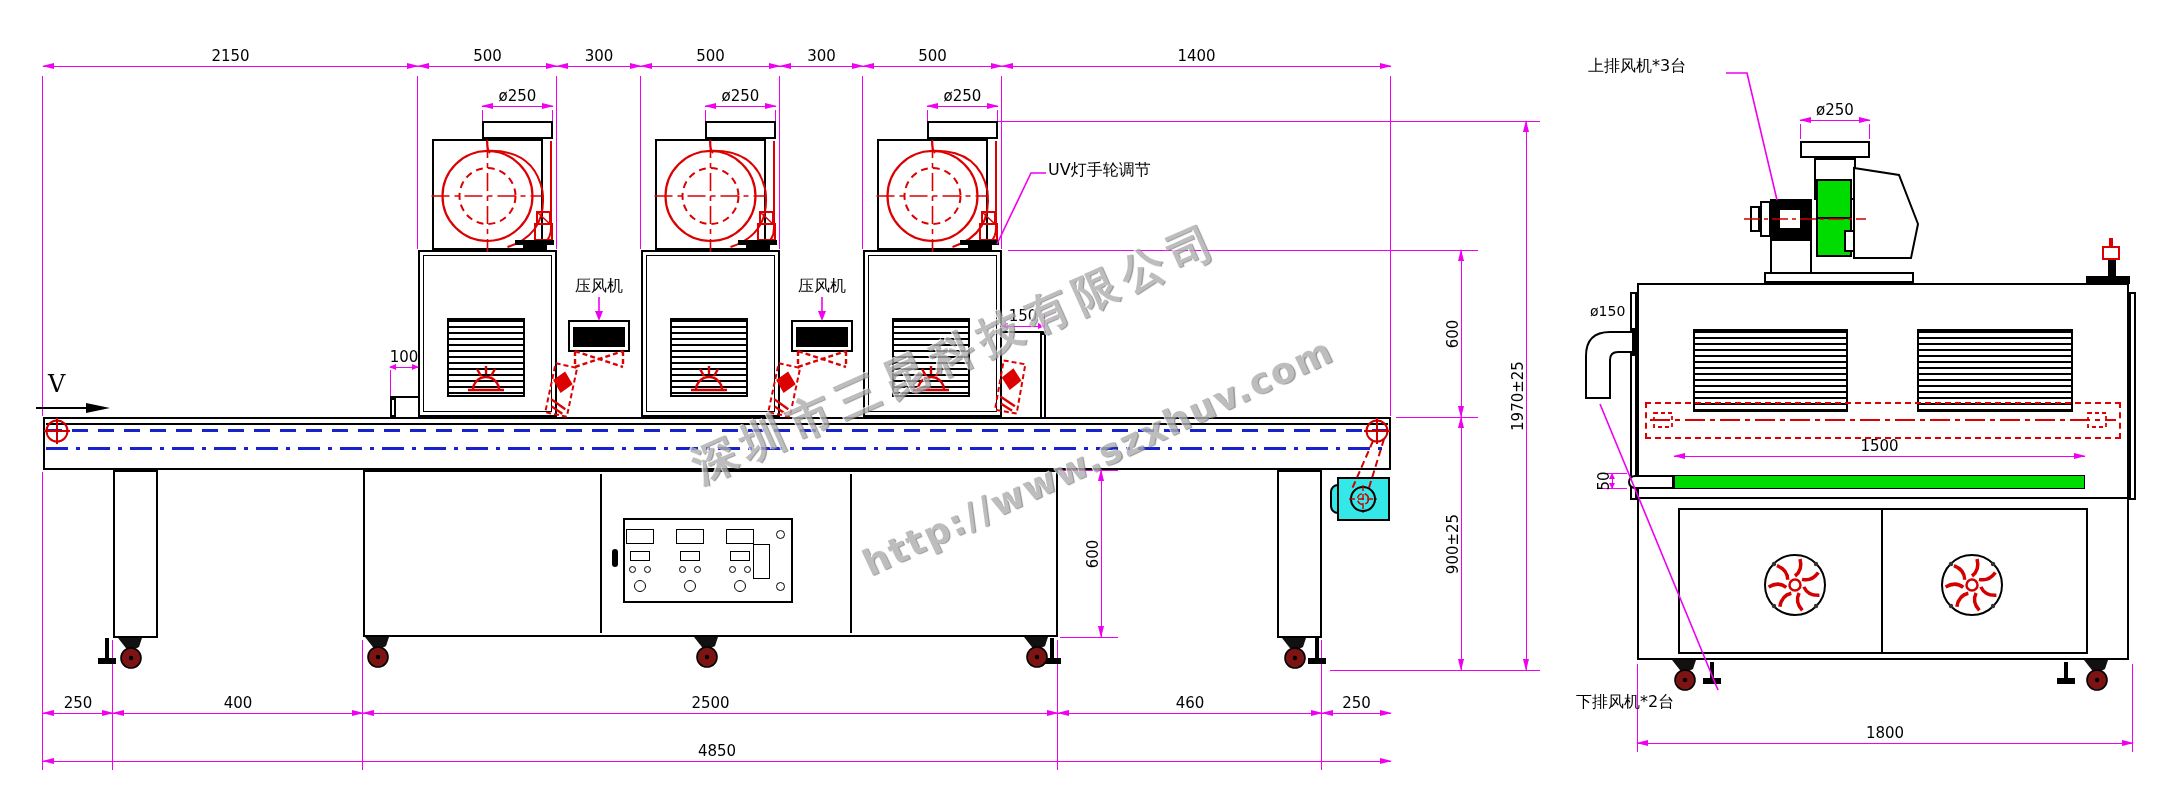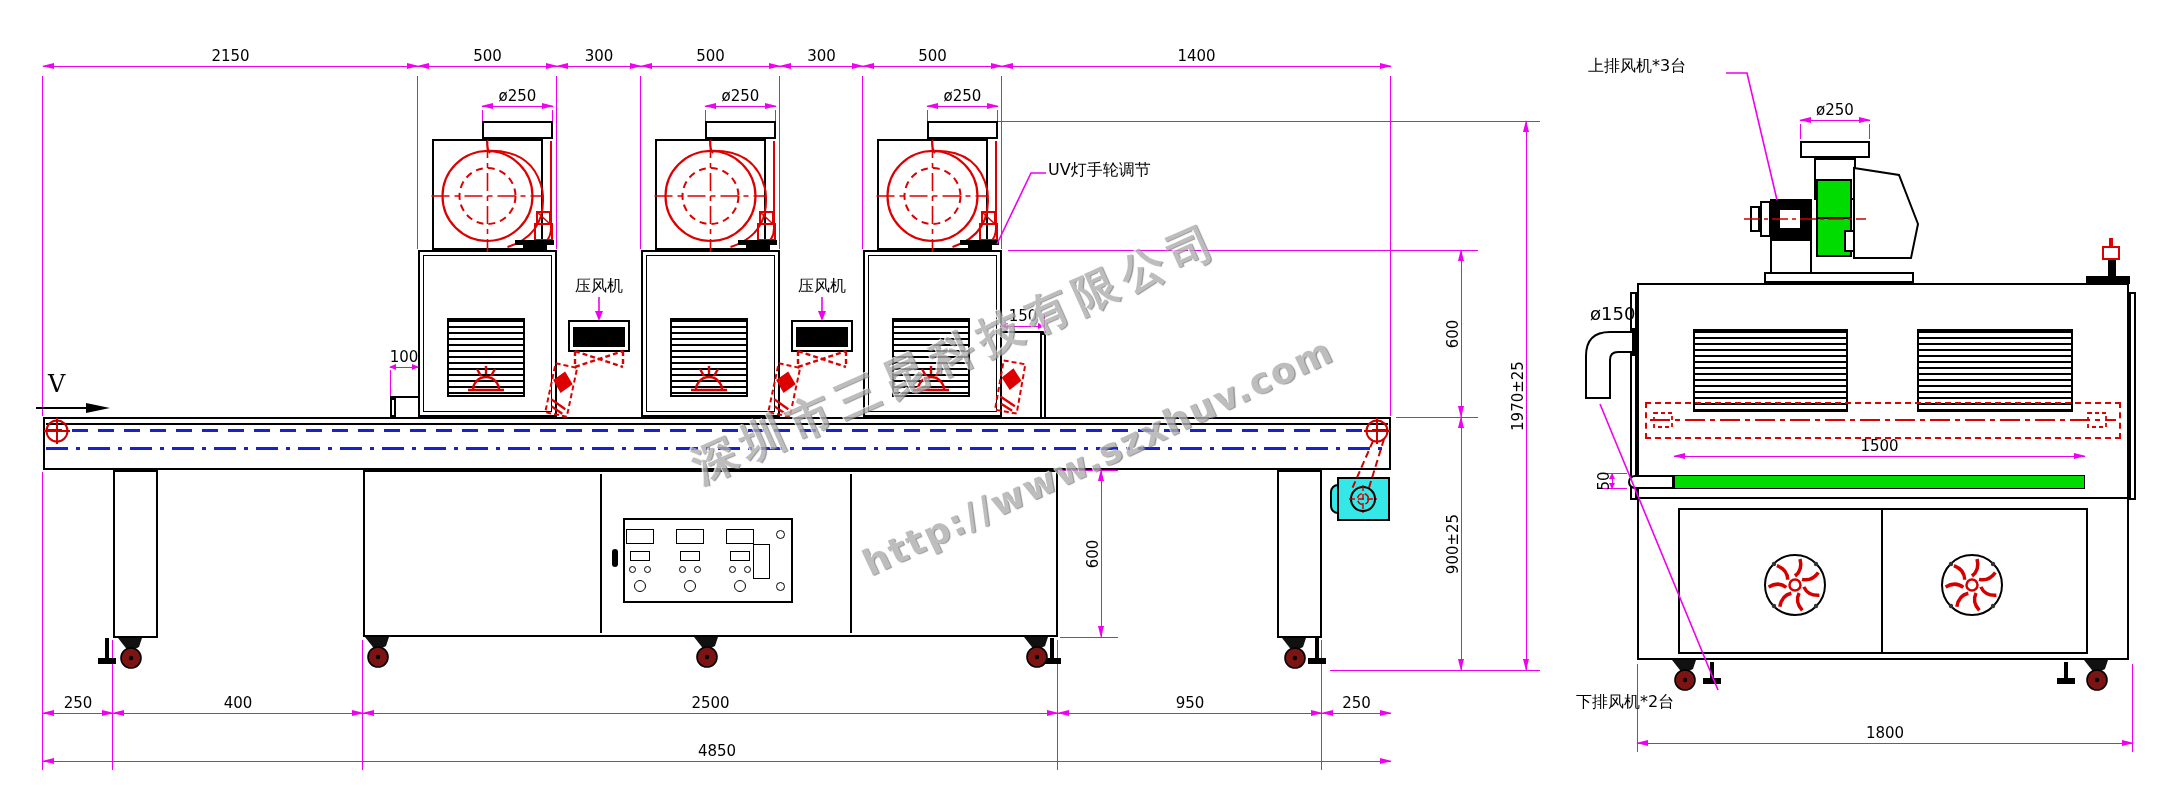--- a/index.html
+++ b/index.html
@@ -240,21 +240,21 @@
         <b>400</b>
       </div>
     <div class="dimh" style="left:363px;top:713px;width:695px">
         <i class="l"></i>
         <i class="r"></i>
         <b>2500</b>
       </div>
     <div class="dimh" style="left:1058px;top:713px;width:264px">
         <i class="l"></i>
         <i class="r"></i>
-        <b>950</b>
+        <b>460</b>
       </div>
     <div class="dimh" style="left:1322px;top:713px;width:69px">
         <i class="l"></i>
         <i class="r"></i>
         <b>250</b>
       </div>
     <div class="dimh" style="left:43px;top:761px;width:1348px">
         <i class="l"></i>
         <i class="r"></i>
         <b>4850</b>
@@ -320,21 +320,21 @@
     <div class="b" style="left:1678px;top:508px;width:410px;height:146px"></div>
     <div class="f" style="left:1881px;top:510px;width:1.5px;height:142px"></div>
 
     <div class="f" style="left:1710px;top:662px;width:4px;height:18px"></div>
     <div class="f" style="left:1703px;top:678px;width:18px;height:6px"></div>
     <div class="f" style="left:2064px;top:662px;width:4px;height:18px"></div>
     <div class="f" style="left:2057px;top:678px;width:18px;height:6px"></div>
 
     <div class="t cn z2" style="left:1588px;top:56px">上排风机*3台</div>
     <div class="t cn z2" style="left:1576px;top:692px">下排风机*2台</div>
-    <div class="t z2" style="left:1590px;top:303px;font-size:18px">ø150</div>
+    <div class="t z2" style="left:1590px;top:303px;font-size:14px">ø150</div>
 
     <div class="dimh" style="left:1637px;top:743px;width:496px">
         <i class="l"></i>
         <i class="r"></i>
         <b>1800</b>
       </div>
   </div>
 
   <svg class="art" width="2169" height="798" viewBox="0 0 2169 798">
 

